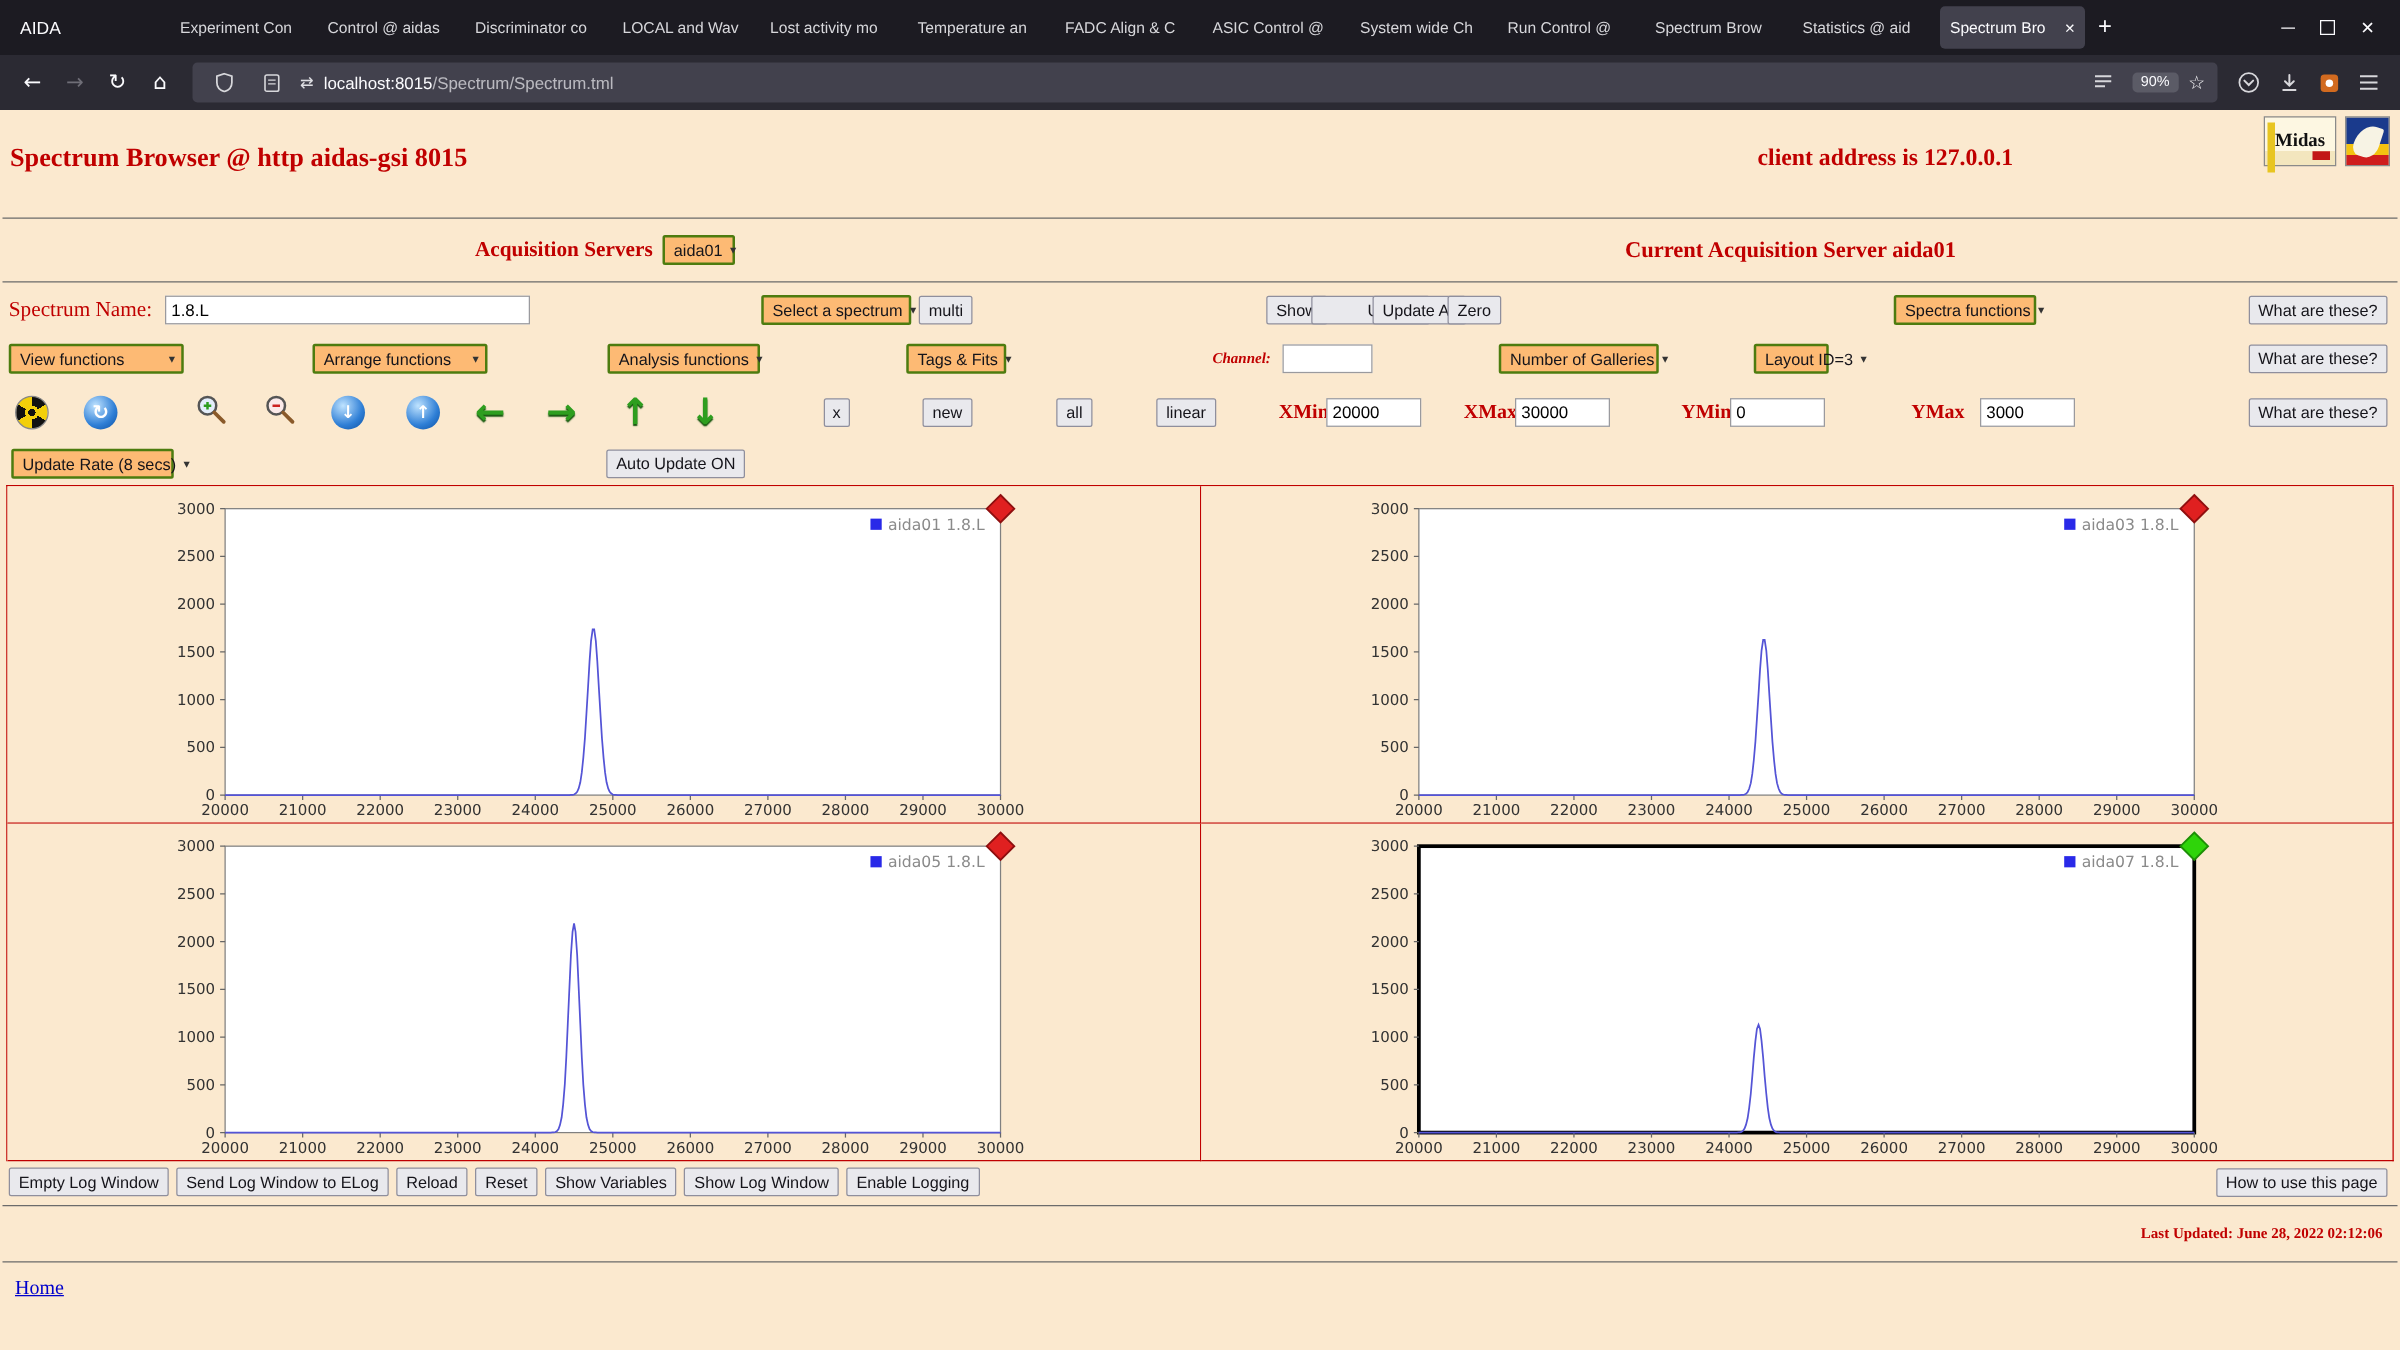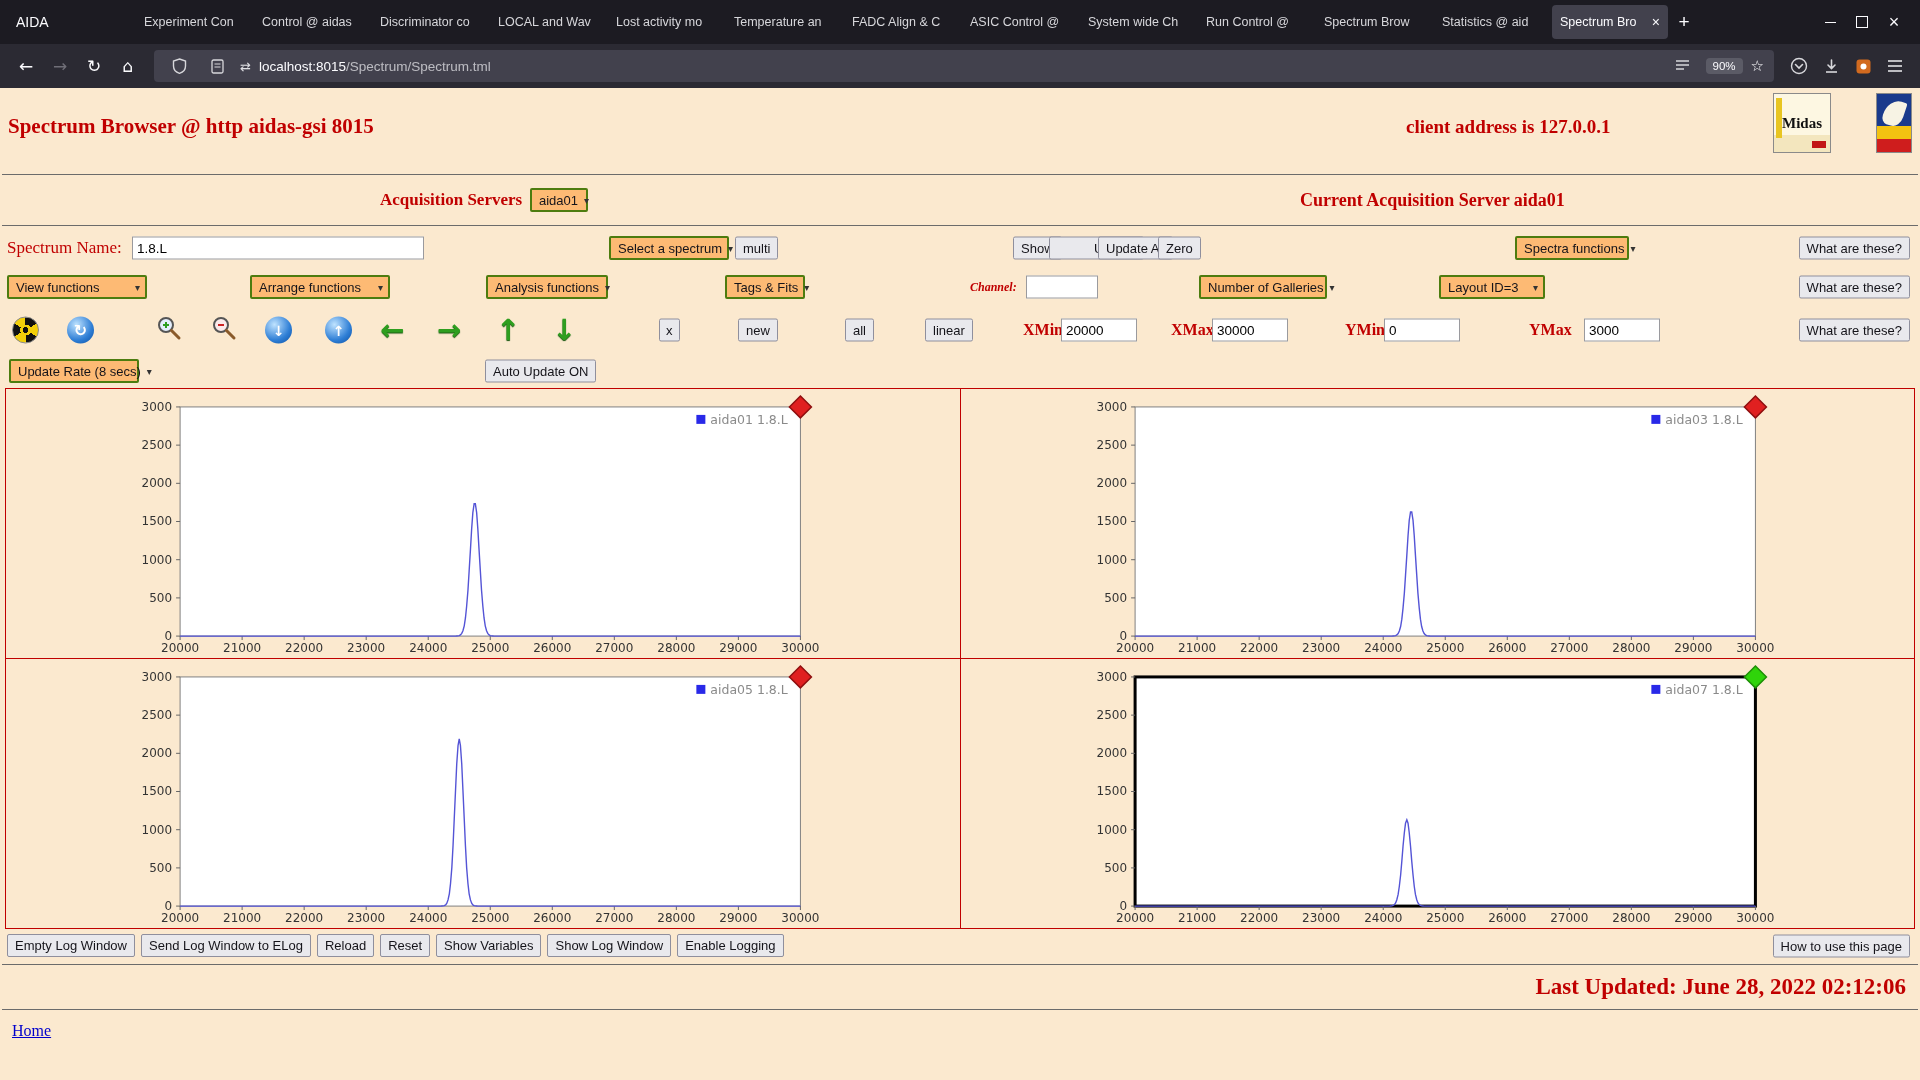--- a/index.html
+++ b/index.html
@@ -37,21 +37,21 @@
   .swap-glyph { font-family:"DejaVu Sans",sans-serif; font-size:13px; opacity:.85; }
 
   
   .page { height:992px; background:#fbe9cf; position:relative; font-family:"Liberation Serif",serif; }
   .rule { border:none; border-top:1px solid #6b6b6b; margin:2px 2px; }
 
   .header { position:relative; height:84px; }
   .page-title { position:absolute; left:8px; top:26px; font-size:21px; font-weight:bold; color:#c00000; }
   .client-addr { position:absolute; left:1406px; top:28px; font-size:19px; font-weight:bold; color:#c00000; }
   .logos { position:absolute; right:8px; top:5px; display:flex; gap:7px; }
-  .logo { height:60px; border:1px solid #8a8a8a;margin-left:38px; }
+  .logo { height:40px; border:1px solid #8a8a8a; }
   .midas { width:58px; background:linear-gradient(180deg,#fdf7e2 0 70%,#f3e6be 70% 100%); position:relative;
            display:flex; align-items:center; justify-content:center; font-weight:bold; font-size:15px; color:#111; }
   .midas::before { content:""; position:absolute; left:2px; top:4px; width:6px; height:40px; background:#e8c521; }
   .midas::after { content:""; position:absolute; right:4px; bottom:4px; width:14px; height:7px; background:#c21616; }
   .tcl { width:36px; background:linear-gradient(180deg,#1a3a8c 0 55%,#f3c211 55% 78%,#cf1d1d 78% 100%); position:relative; }
   .tcl .feather { position:absolute; left:7px; top:6px; width:20px; height:26px; background:#f7f3e4;
                   border-radius:90% 10% 60% 40%; transform:rotate(18deg); }
 
   .row { position:relative; }
   .row > * { position:absolute; top:50%; transform:translateY(-50%); }
@@ -83,21 +83,21 @@
   .what-btn { right:10px; }
 
   .controls-row { height:38px;padding-left:36px; }
   .sel-view { left:7px; width:140px; }
   .sel-arrange { left:250px; width:140px; }
   .sel-analysis { left:486px; width:122px; }
   .sel-tags { left:725px; width:80px; }
   .channel-label { left:970px; font-size:12px; font-weight:bold;font-style:italic; }
   .channel-input { left:1026px; width:72px; }
   .sel-galleries { left:1199px; width:128px; }
-  .sel-layout { left:1439px; width:106px; }
+  .sel-layout { left:1403px; width:60px; }
 
   .icons-row { height:48px; }
   .icirc { width:27px; height:27px; border-radius:50%; display:flex; align-items:center; justify-content:center; }
   .radioactive { left:12px;
     background:radial-gradient(circle,#111 0 3px,#f2cf0a 3px 5.5px,rgba(0,0,0,0) 5.5px),
       conic-gradient(#111 0 60deg,#f2cf0a 60deg 120deg,#111 120deg 180deg,#f2cf0a 180deg 240deg,#111 240deg 300deg,#f2cf0a 300deg 360deg);
     border:1px solid #888; }
   .bluecirc { background:radial-gradient(circle at 35% 30%,#bfe3ff,#2f7fd6 60%,#0b4ea0);
               color:#fff; font-weight:bold; font-size:14px; font-family:"DejaVu Sans",sans-serif; }
   .refresh { left:67px; font-size:16px; }
@@ -125,21 +125,21 @@
   .charts-grid { margin:0 5px; display:grid; grid-template-columns:1fr 1fr;
                  border-top:1px solid #c00000; border-left:1px solid #c00000; }
   .chart-cell { height:270px; border-right:1px solid #c00000; border-bottom:1px solid #c00000;
                 position:relative; background:#fbe9cf; }
   .chart-cell svg { display:block; }
 
   .log-row { height:33px; display:flex; align-items:center; gap:6px; padding-left:7px; position:relative; }
   .log-row .help-btn { position:absolute; right:10px; top:50%; transform:translateY(-50%); }
 
   .updated-row { height:40px; }
-  .last-updated { right:14px; font-size:23px; font-weight:bold; color:#c00000; white-space:nowrap; }
+  .last-updated { right:14px; font-size:12px; font-weight:bold; color:#c00000; white-space:nowrap; }
 
   .home-row { height:60px; position:relative; }
   .home-link { position:absolute; left:12px; top:10px; color:#0000cc; text-decoration:underline; font-size:16px; }
 </style>
 </head>
 <body>
 
 <div class="tabbar">
   <span class="app-name">AIDA</span>
   <div class="tab-strip">

